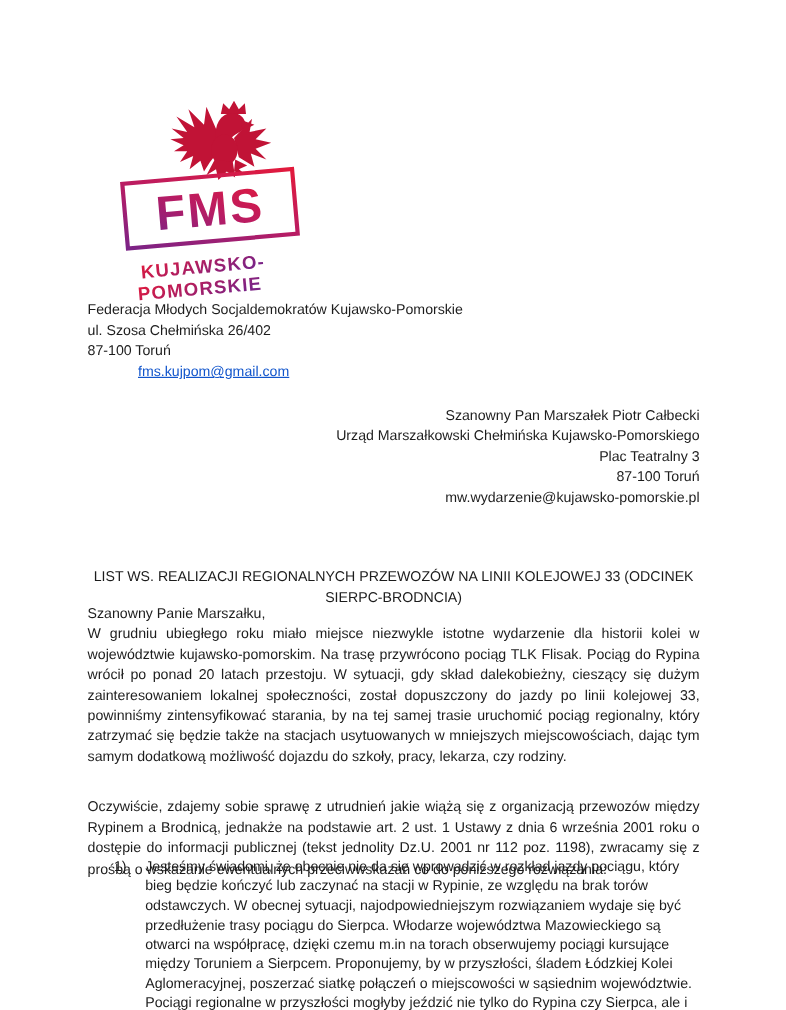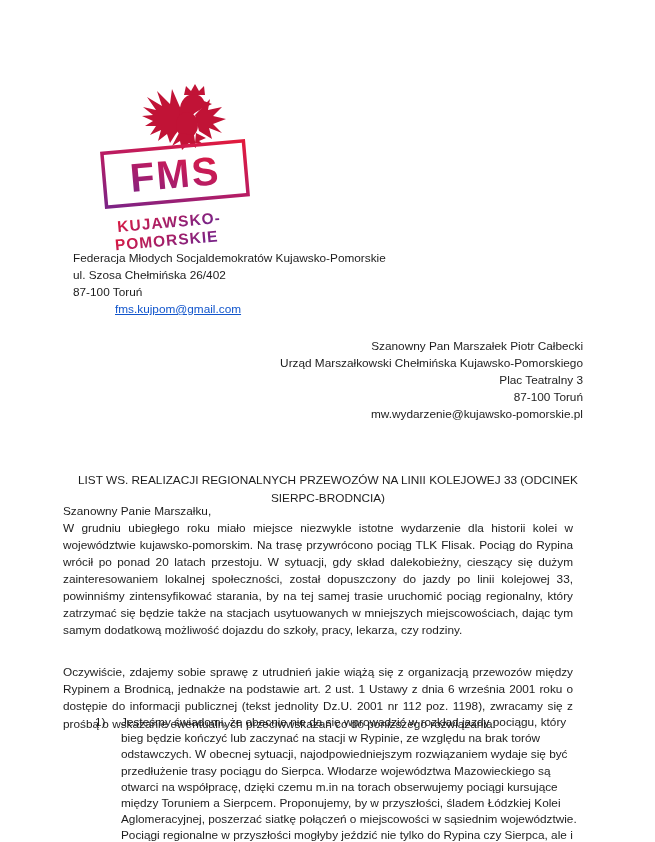--- a/index.html
+++ b/index.html
@@ -17,21 +17,21 @@
   }
   .logo { position:absolute; left:100px; top:83px; width:150px; height:168px; }
   .addr { line-height:17px; }
   .sender { position:absolute; left:73px; top:250px; }
   .recipient { position:absolute; right:72px; top:338px; text-align:right; }
   .email-link { color:#1155CC; text-decoration:underline; cursor:pointer;margin-left:42px; }
   .subject {
     position:absolute; left:73px; top:444px; width:510px;
     text-align:center; line-height:17.5px;margin-top:28px;
   }
-  .bodyblock { position:absolute; left:63px; width:510px; }
+  .bodyblock { position:absolute; left:73px; width:510px; }
   .block-1 { top:503px; line-height:17px; }
   .block-2 { top:637px; line-height:17.2px;margin-top:27px; }
   .para { text-align:justify; }
   .list {
     position:absolute; left:95px; top:714px; width:488px;
     display:flex; align-items:flex-start; line-height:16.2px;
   }
   .list-marker { width:26px; flex:0 0 26px; }
   .list-text { flex:1; text-align:left; }
 </style>

